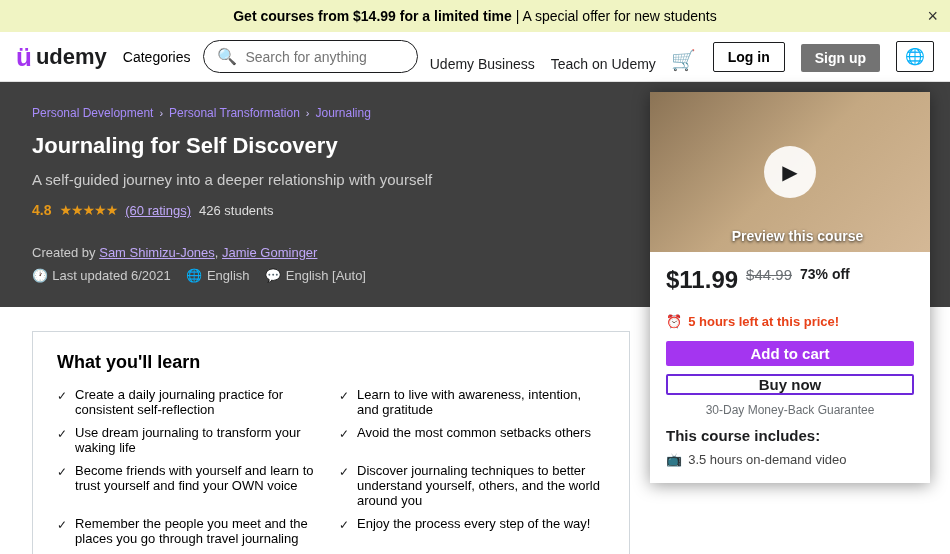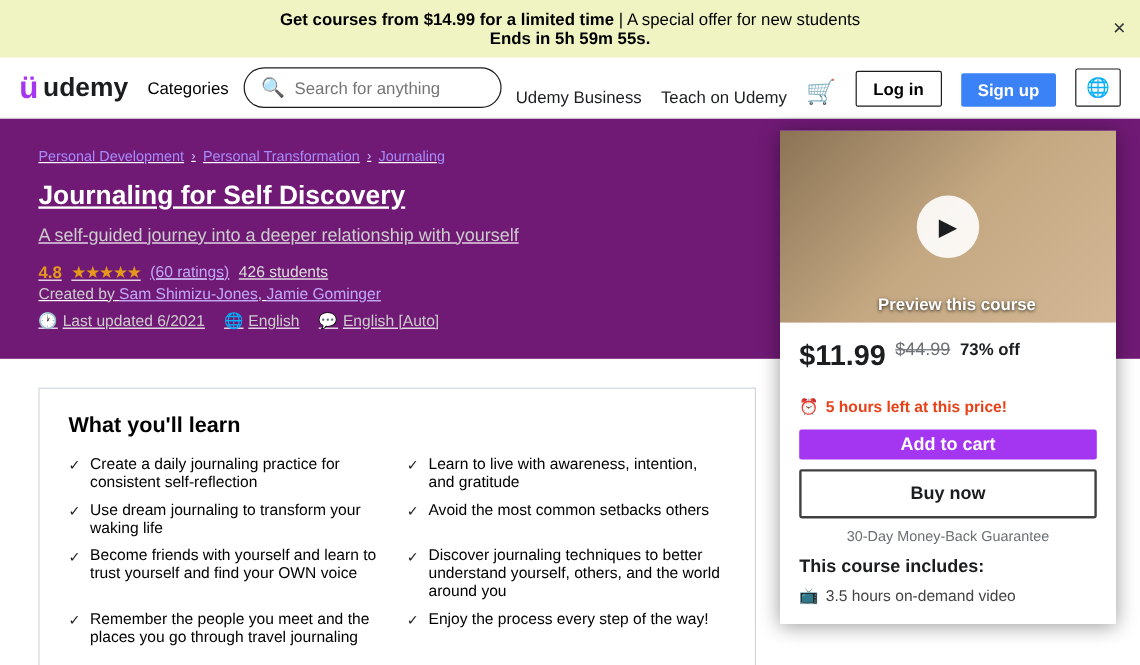--- a/index.html
+++ b/index.html
@@ -15,32 +15,32 @@
     .logo { display: flex; align-items: center; gap: 4px; font-weight: 700; font-size: 22px; color: #1c1d1f; text-decoration: none; margin-right: 4px; }
     .logo-icon { color: #a435f0; font-size: 26px; line-height: 1; }
     .categories-btn { background: none; border: none; cursor: pointer; font-size: 14px; white-space: nowrap; }
     .search-bar { flex: 1; display: flex; align-items: center; border: 1px solid #1c1d1f; border-radius: 20px; padding: 6px 14px; gap: 8px; }
     .search-bar input { border: none; outline: none; font-size: 14px; width: 100%; }
     .search-icon { color: #6a6f73; font-size: 16px; }
     .nav-links { display: flex; gap: 16px; align-items: flex-end; font-size: 14px; white-space: nowrap; }
     .nav-link { color: #1c1d1f; text-decoration: none; cursor: pointer; }
     .cart-icon { font-size: 20px; cursor: pointer; }
     .btn-login { border: 1px solid #1c1d1f; background: #fff; padding: 6px 14px; cursor: pointer; font-weight: 700; font-size: 14px; border-radius: 2px; }
-    .btn-signup { background: #3b82f6; color: #fff; border: none; padding: 6px 14px; cursor: pointer; font-weight: 700; font-size: 14px; border-radius: 2px; }
+    .btn-signup { background: #737373; color: #fff; border: none; padding: 6px 14px; cursor: pointer; font-weight: 700; font-size: 14px; border-radius: 2px; }
     .globe-btn { border: 1px solid #1c1d1f; background: #fff; padding: 5px 8px; cursor: pointer; border-radius: 2px; font-size: 16px; }
 
     
-    .hero { background: #701a75; color: #fff; padding: 24px 24px 24px 32px; display: flex; gap: 0; position: relative; text-decoration: underline; }
+    .hero { background: #404040; color: #fff; padding: 24px 24px 24px 32px; display: flex; gap: 0; position: relative; }
     .hero-content { flex: 1; max-width: 600px; }
     .breadcrumb { display: flex; align-items: center; gap: 6px; font-size: 12px; margin-bottom: 12px; }
     .breadcrumb a { color: #a78bfa; text-decoration: none; font-size: 12px; }
     .breadcrumb span { color: #cec0fc; font-size: 11px; }
     .course-title { font-size: 22px; font-weight: 700; line-height: 1.3; margin-bottom: 10px; }
     .course-subtitle { font-size: 15px; color: #ccc; margin-bottom: 14px; }
-    .rating-row { display: flex; align-items: flex-start; gap: 8px; margin-bottom: 2px; }
+    .rating-row { display: flex; align-items: flex-end; gap: 8px; margin-bottom: 27px; }
     .rating-num { color: #e59819; font-weight: 700; font-size: 14px; }
     .stars { color: #e59819; font-size: 14px; letter-spacing: -1px; }
     .rating-count { color: #c0a8f9; font-size: 13px; text-decoration: underline; }
     .students { font-size: 13px; color: #ddd; }
     .created-by { font-size: 13px; color: #ccc; margin-bottom: 8px; }
     .created-by a { color: #c0a8f9; text-decoration: underline; }
     .meta-row { display: flex; align-items: center; gap: 16px; font-size: 13px; color: #ccc; }
     .meta-item { display: flex; align-items: center; gap: 4px; }
 
     
@@ -49,21 +49,21 @@
     .preview-img { width: 100%; height: 100%; object-fit: cover; background: linear-gradient(135deg, #8b7355 0%, #c4a882 50%, #d4b896 100%); display: flex; align-items: center; justify-content: center; }
     .play-btn { width: 52px; height: 52px; background: rgba(255,255,255,0.9); border-radius: 50%; display: flex; align-items: center; justify-content: center; font-size: 20px; color: #1c1d1f; }
     .preview-label { position: absolute; bottom: 8px; left: 15px; right: 0; text-align: center; color: #fff; font-weight: 700; font-size: 14px; text-shadow: 0 1px 3px rgba(0,0,0,0.8); }
     .card-body { padding: 14px 16px; }
     .price-row { display: flex; align-items: flex-start; gap: 8px; margin-bottom: 20px; }
     .price-current { font-size: 24px; font-weight: 700; }
     .price-original { font-size: 15px; color: #6a6f73; text-decoration: line-through; }
     .discount { font-size: 14px; color: #1c1d1f; font-weight: 600; }
     .urgency { display: flex; align-items: center; gap: 6px; color: #e84118; font-size: 13px; font-weight: 600; margin-bottom: 12px; }
     .btn-cart { width: 100%; background: #a435f0; color: #fff; border: none; padding: 4px; font-size: 15px; font-weight: 700; cursor: pointer; border-radius: 2px; margin-bottom: 8px; }
-    .btn-buy { width: 100%; background: #fff; color: #1c1d1f; border: 2px solid #404040; padding: 10px; font-size: 15px; font-weight: 700; cursor: pointer; border-radius: 2px; margin-bottom: 8px; }
+    .btn-buy { width: 100%; background: #fff; color: #1c1d1f; border: 2px solid #6d28d9; font-size: 15px; font-weight: 700; cursor: pointer; border-radius: 2px; margin-bottom: 8px; }
     .guarantee { text-align: center; font-size: 12px; color: #6a6f73; margin-bottom: 10px; }
     .includes-title { font-size: 15px; font-weight: 700; margin-bottom: 6px; }
     .includes-item { display: flex; align-items: center; gap: 6px; font-size: 13px; color: #444; padding: 2px 0; }
 
     
     .main { padding: 24px 32px; padding-right: 320px; }
     .learn-box { border: 1px solid #d1d7dc; padding: 20px 24px; margin-bottom: 20px; }
     .learn-title { font-size: 18px; font-weight: 700; margin-bottom: 14px; }
     .learn-grid { display: grid; grid-template-columns: 1fr 1fr; gap: 8px 16px; }
     .learn-item { display: flex; align-items: flex-start; gap: 8px; font-size: 13px; }
@@ -71,21 +71,20 @@
   </style>
 </head>
 <body>
 
 <div class="banner">
   <span>
     <strong>Get courses from $14.99 for a limited time</strong>
     <span> | </span>
     <span>A special offer for new students</span>
     <br>
-    <strong>Ends in 5h 59m 55s.</strong>
   </span>
   <button class="banner-close">×</button>
 </div>
 
 <nav class="nav">
   <a class="logo" href="#">
     <span class="logo-icon">ü</span>
     <span>udemy</span>
   </a>
   <button class="categories-btn">Categories</button>

